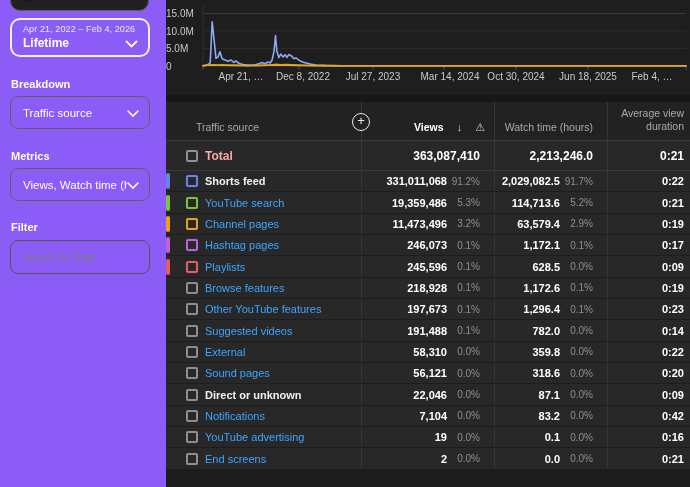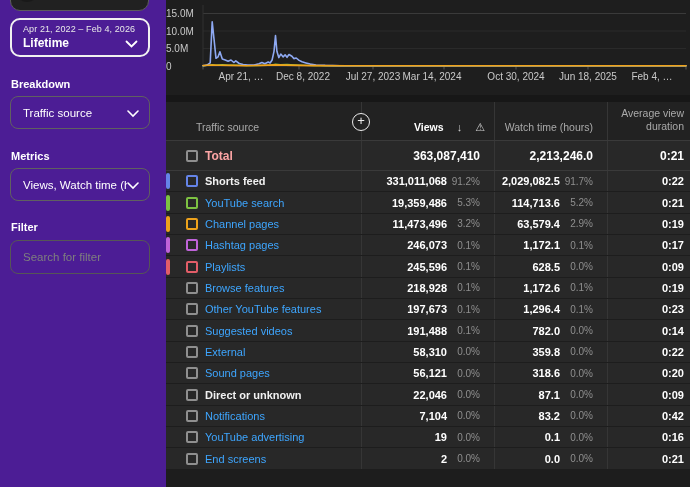--- a/index.html
+++ b/index.html
@@ -4,37 +4,37 @@
 <style>
   * { box-sizing: border-box; margin: 0; padding: 0; }
   html,body { width:690px; height:487px; overflow:hidden; }
   body {
     background:#212121;
     font-family:"Liberation Sans", sans-serif;
     color:#fff;
     position:relative;
   }
   
-  .sidebar { position:absolute; left:0; top:0; width:166px; height:487px; background:#4c1d95; z-index:3; }
+  .sidebar { position:absolute; left:0; top:0; width:166px; height:487px; background:#8b5cf6; z-index:3; }
   .partial-box { position:absolute; left:10px; top:-27px; width:139px; height:38px;
     border:1px solid #5c5c5c; border-radius:10px; background:#212121; overflow:hidden; }
   .dark-circle { position:absolute; left:5px; top:6px; width:22px; height:22px; border-radius:50%; background:#191919; }
   .date-box { position:absolute; left:10px; top:18px; width:140px; height:39px;
     border:2px solid #f1f1f1; border-radius:10px; padding:4px 10px 0 11px; cursor:pointer; }
   .dr-range { font-size:9px; color:#e8e8e8; letter-spacing:0.1px; }
   .dr-preset { font-size:12px; font-weight:bold; color:#fff; margin-top:2px; }
   .date-box .chev { position:absolute; right:10px; top:15px; }
   .side-label { position:absolute; left:11px; font-size:11px; font-weight:bold; color:#fff; }
   .select-box { position:absolute; left:10px; width:140px; height:33px;
     border:1px solid #606060; border-radius:8px; display:flex; align-items:center;
     justify-content:space-between; padding:0 10px 0 12px; cursor:pointer; background:transparent; }
   .select-box .val { font-size:11.5px; color:#fff; white-space:nowrap; overflow:hidden; }
   .search-box { position:absolute; left:10px; top:240px; width:140px; height:34px;
     border:1px solid #565656; border-radius:8px; background:transparent; padding:0 12px;
-    font-size:11.5px; color:#ddd; font-family:Liberation Sans, sans-serif; outline:none; }
+    font-size:11.5px; color:#ddd; font-family:Liberation Serif, serif; outline:none; }
   .search-box::placeholder { color:#7f7f7f; }
   
   .main { position:absolute; left:166px; top:0; width:524px; height:487px; background:#1d1d1d; }
   .chart-section { position:absolute; top:0; left:0; width:524px; height:95px; background:#1e1e1e; }
   .chart-section svg { position:absolute; left:0; top:0; }
   .ylab { position:absolute; left:0; width:32px; text-align:left; font-size:10px; color:#c9c9c9; }
   .xlab { position:absolute; top:71px; transform:translateX(-50%); font-size:10px; color:#c9c9c9; white-space:nowrap; }
   .sep-band { position:absolute; top:95px; left:0; width:524px; height:7px; background:#171717; }
   
   .grid-row { display:grid; grid-template-columns:195px 133px 113px 83px; width:524px; }
@@ -135,21 +135,21 @@
     <div id="y-labels">
         <span class="ylab" style="top: 8px;">15.0M</span>
         <span class="ylab" style="top: 25.5px;">10.0M</span>
         <span class="ylab" style="top: 43px;">5.0M</span>
         <span class="ylab" style="top: 60.5px;">0</span>
       </div>
     <div id="x-labels">
         <span class="xlab" style="left: 75px;">Apr 21, …</span>
         <span class="xlab" style="left: 133px; padding-left: 8px;">Dec 8, 2022</span>
         <span class="xlab" style="left: 207px;">Jul 27, 2023</span>
-        <span class="xlab" style="left: 266px;">Mar 14, 2024</span>
+        <span class="xlab" style="left: 284px;">Mar 14, 2024</span>
         <span class="xlab" style="left: 350px;">Oct 30, 2024</span>
         <span class="xlab" style="left: 422px;">Jun 18, 2025</span>
         <span class="xlab" style="left: 486px;">Feb 4, …</span>
       </div>
   </div>
   <div class="sep-band"></div>
 
   <div class="thead grid-row">
     <div class="hcell h-source">Traffic source</div>
     <div class="hcell h-views vdiv">

